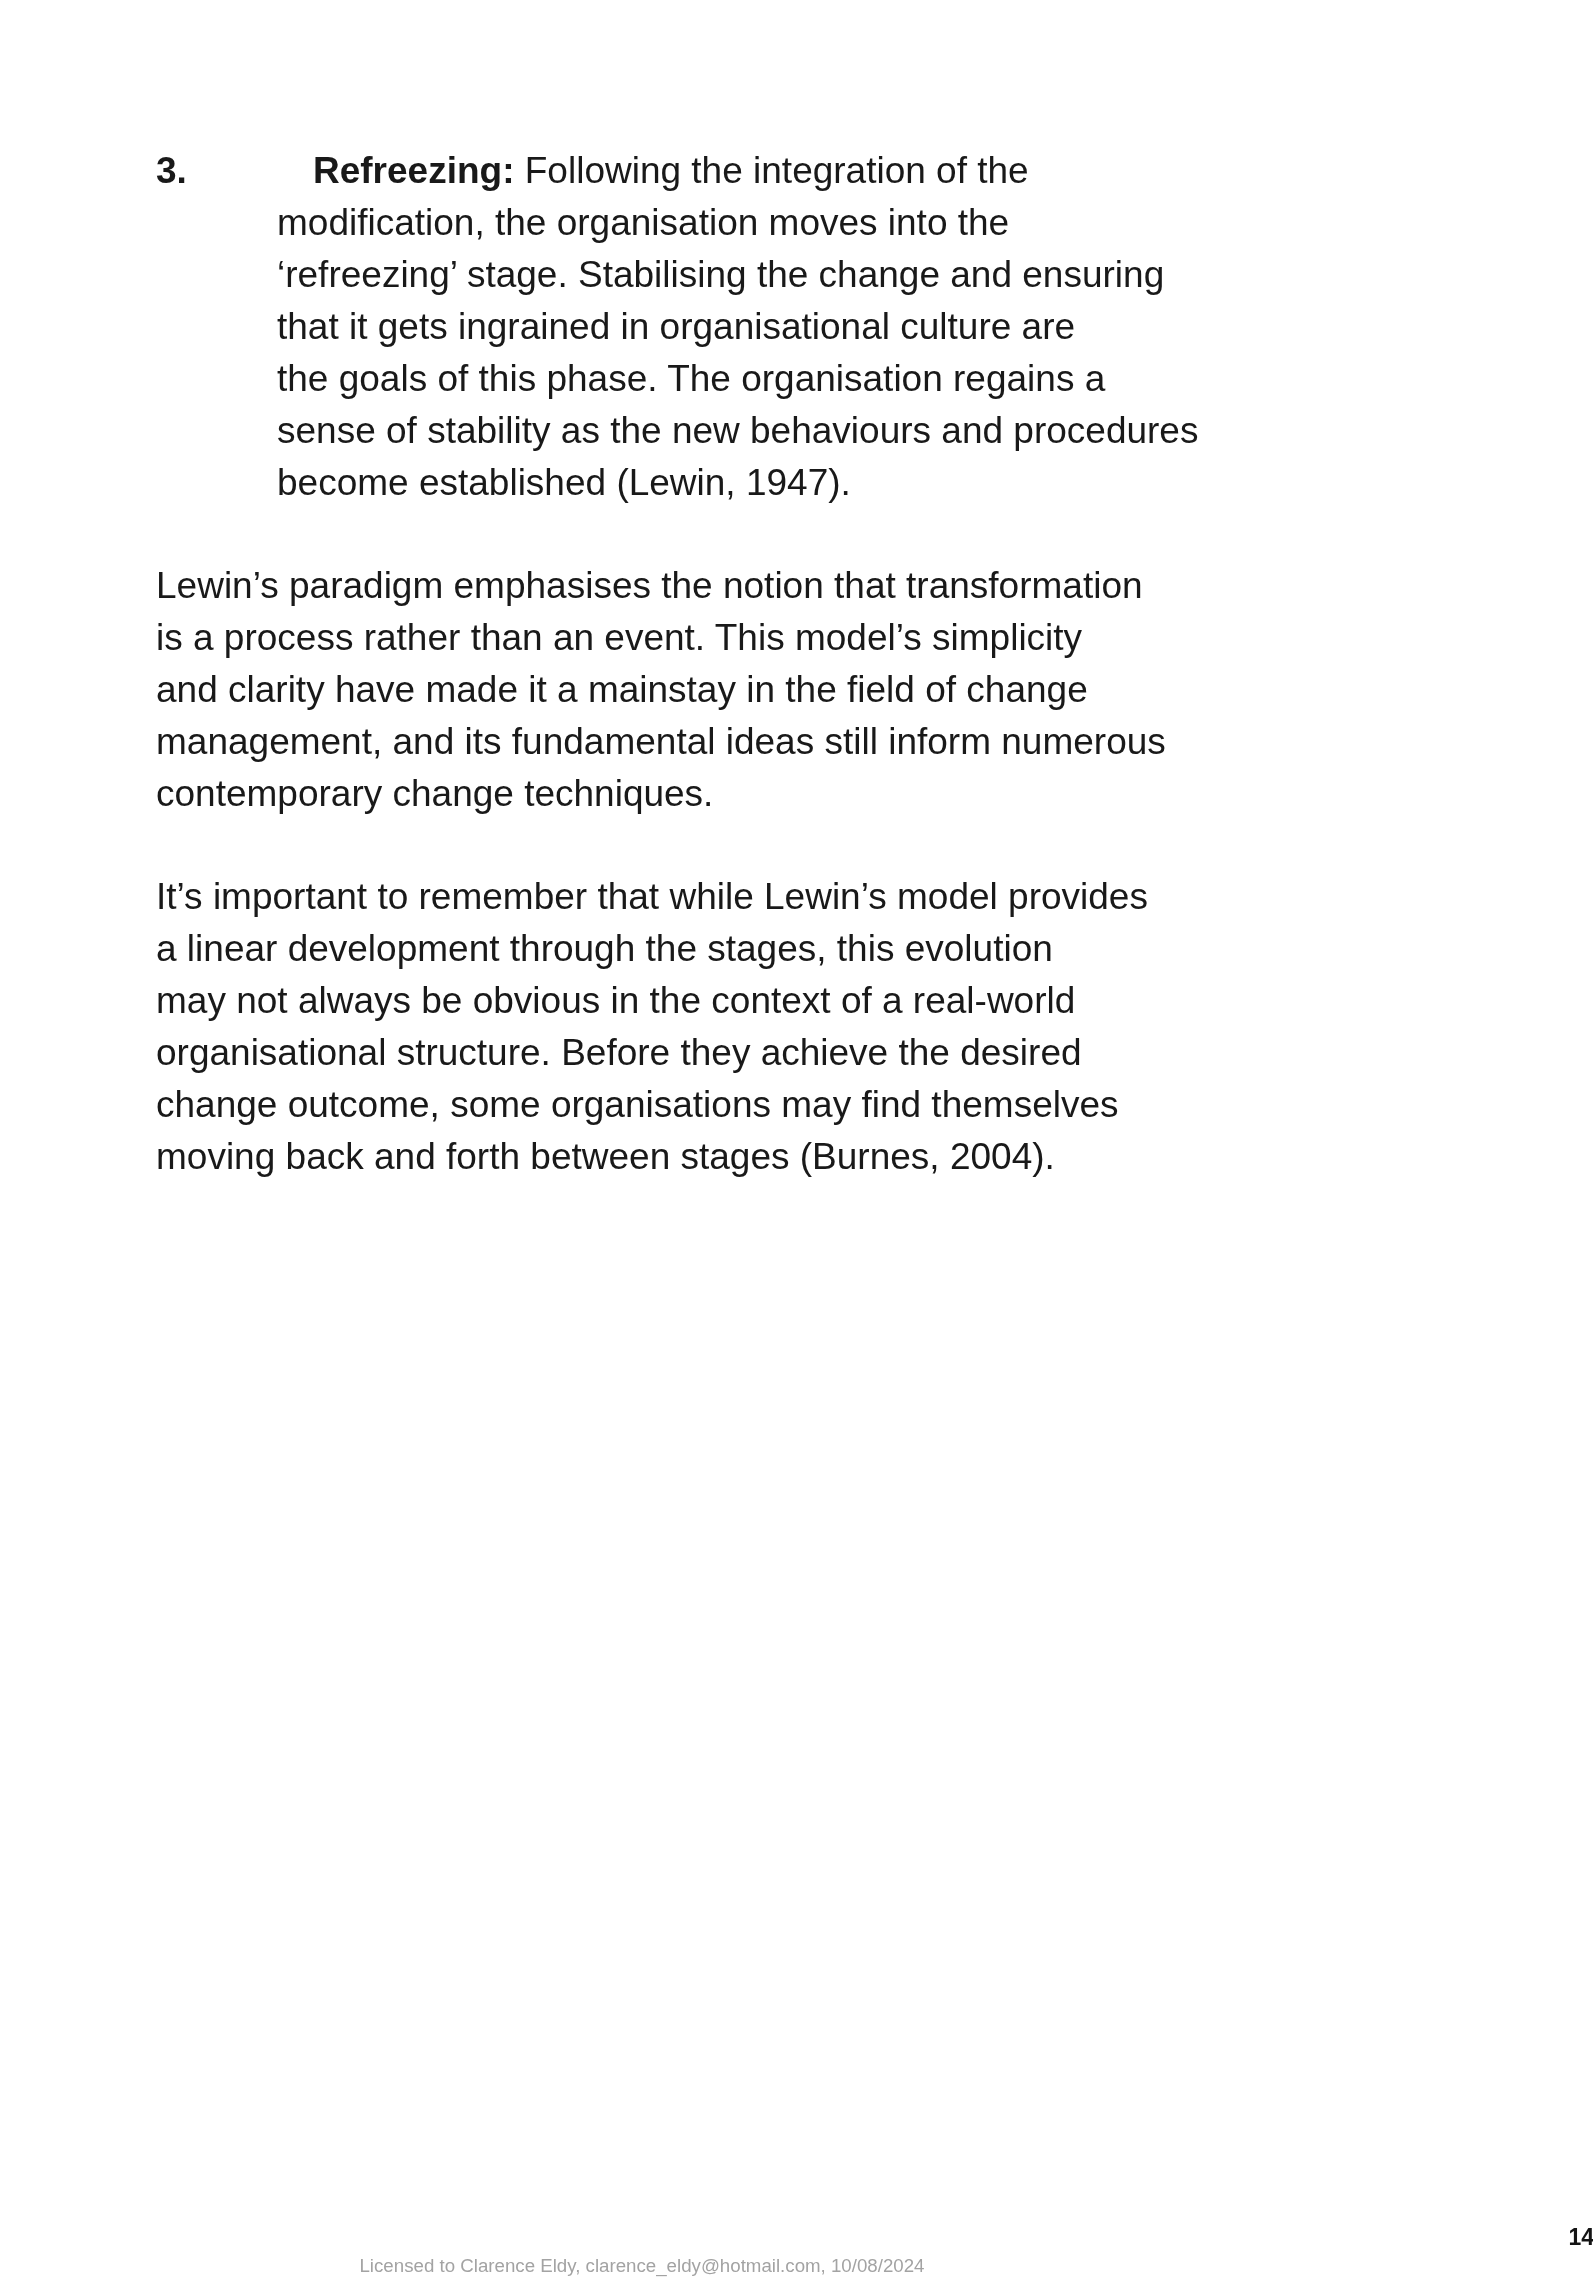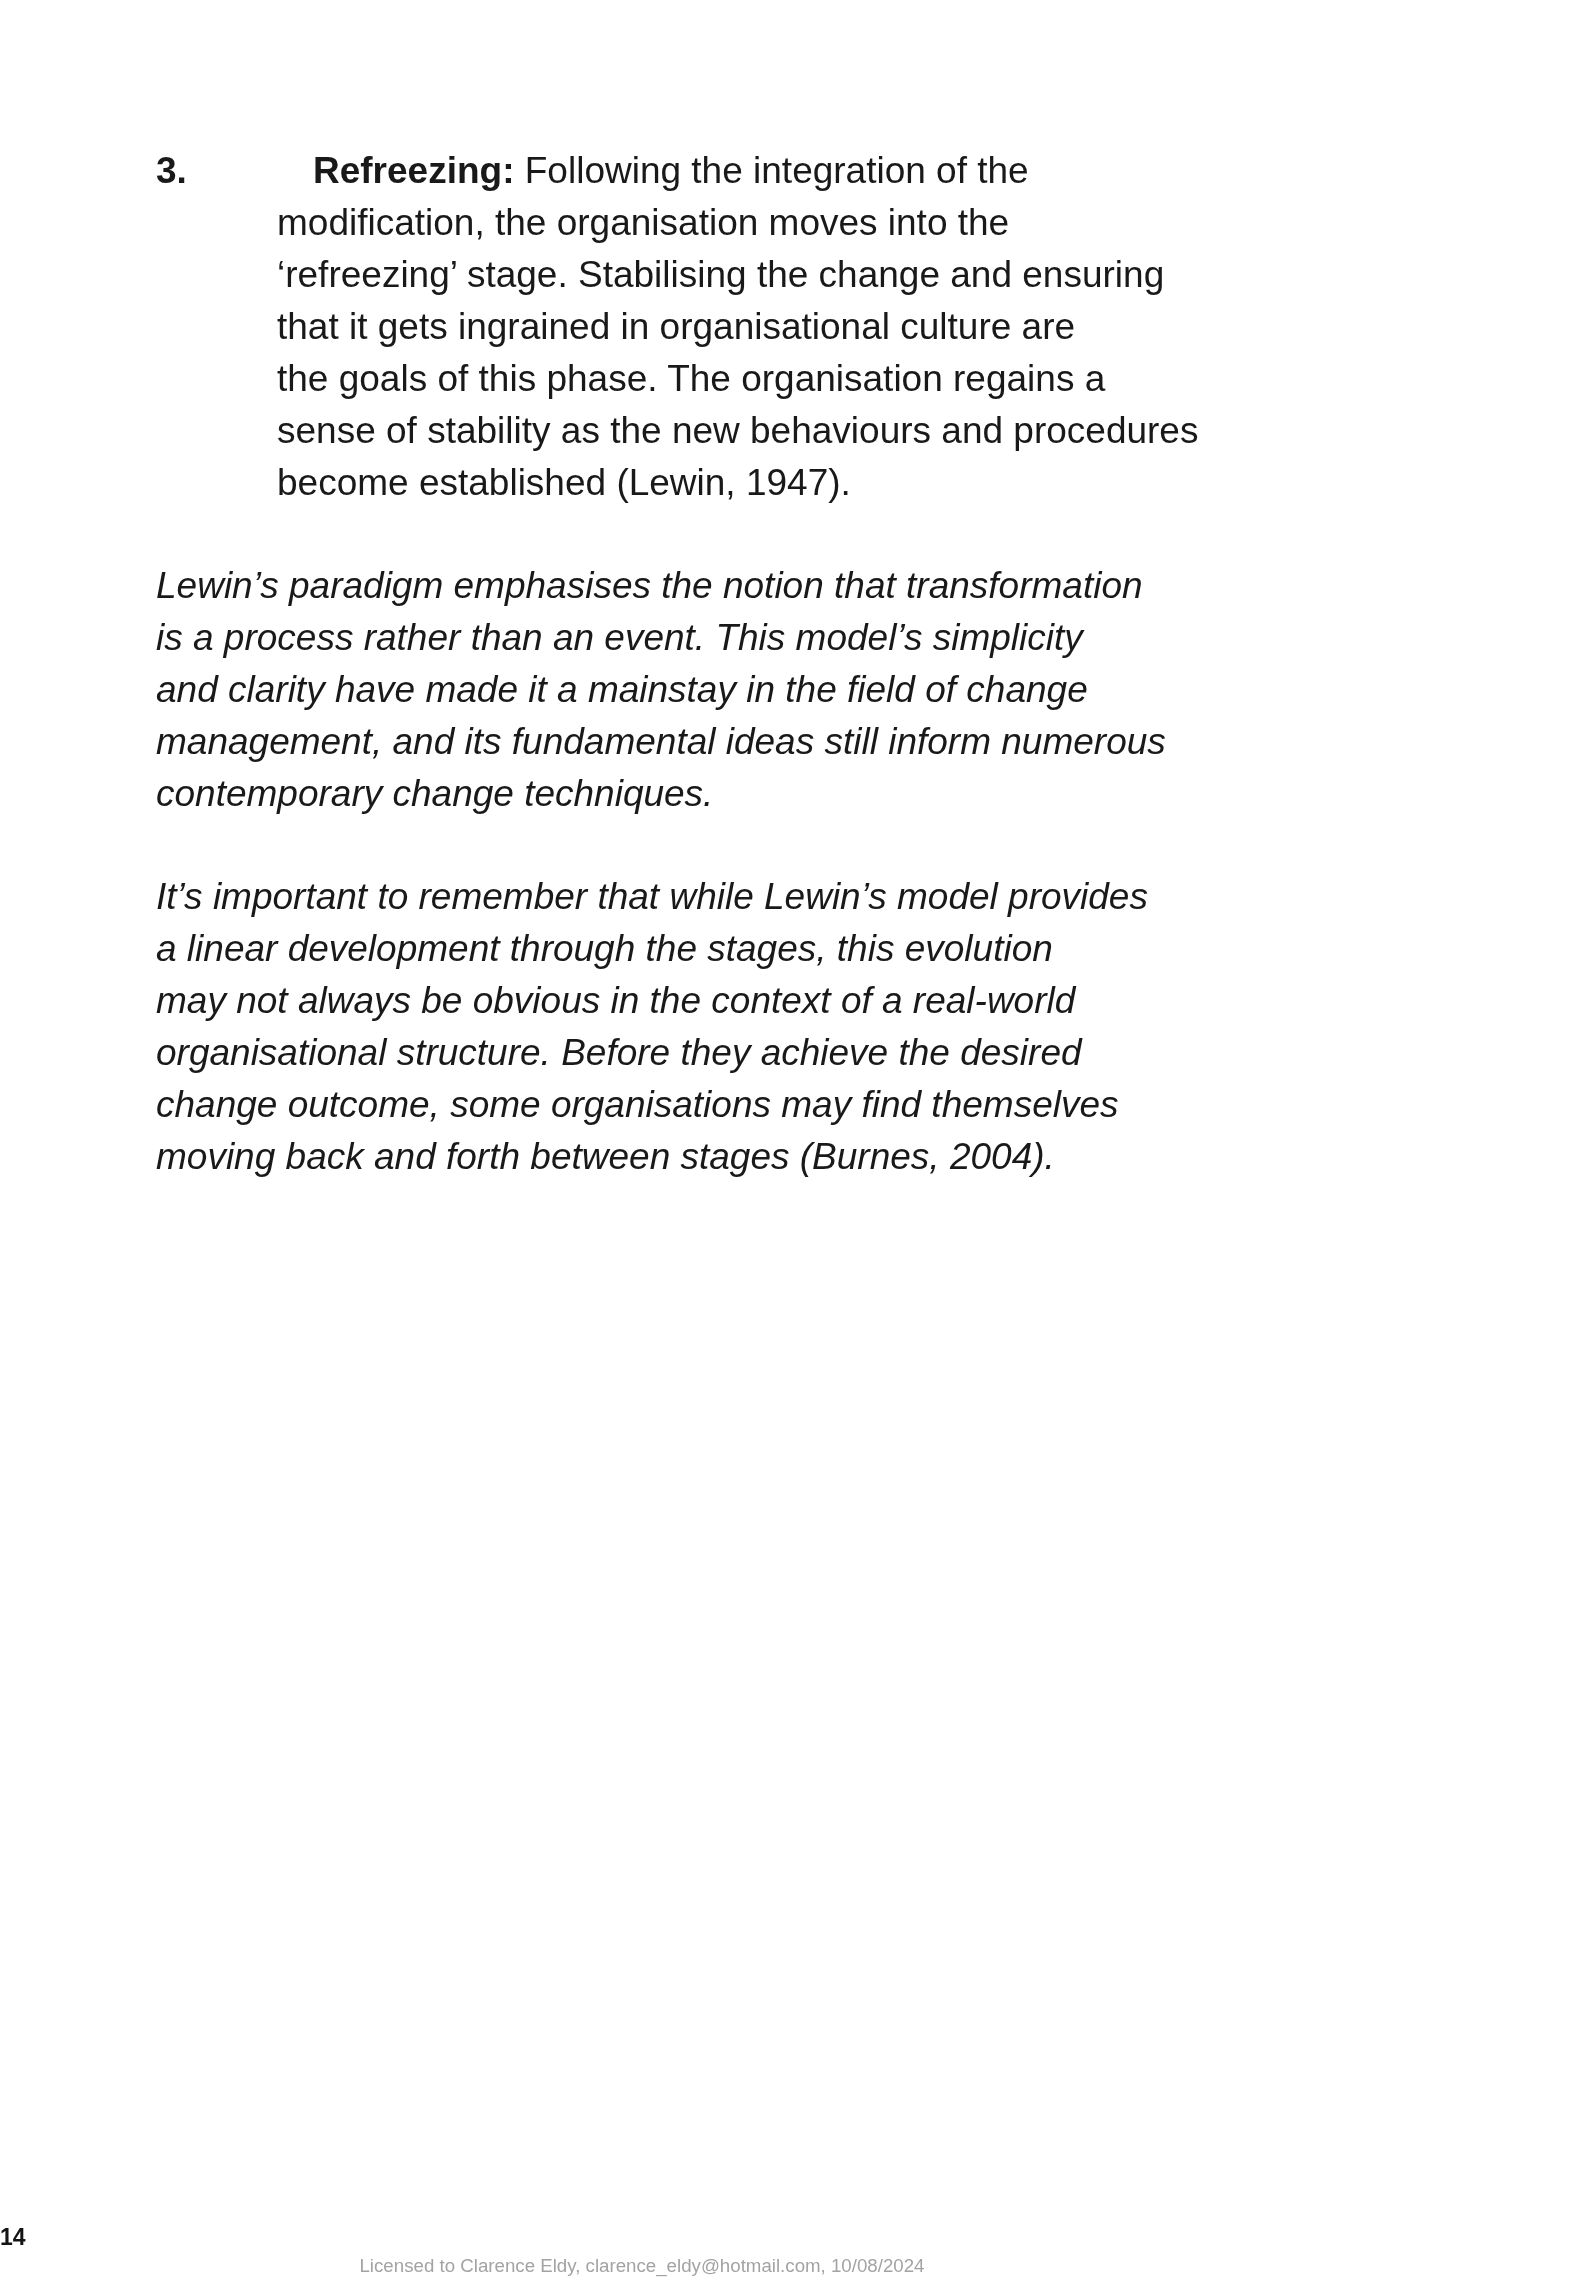--- a/index.html
+++ b/index.html
@@ -39,33 +39,32 @@
     flex: 1 1 auto;
     white-space: pre-line;
   }
   .list-lead {
     font-weight: bold;
     margin-left: 36px;
   }
   .para {
     white-space: pre-line;
     margin-bottom: 51px;
-    font-style: italic;
   }
   .footer {
     position: absolute;
     left: 0;
     width: 1594px;
   }
   .page-number {
     position: absolute;
     top: 2224px;
     left: 0;
     width: 1594px;
-    text-align: left;
+    text-align: right;
     font-size: 23px;
     line-height: 26.5px;
     font-weight: bold;
     color: #141414;
   }
   .license {
     position: absolute;
     top: 2254px;
     left: 0;
     width: 1284px;

